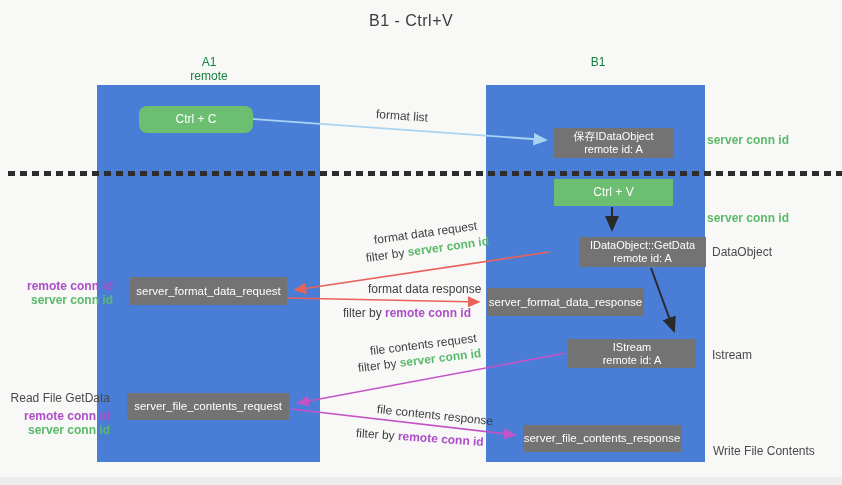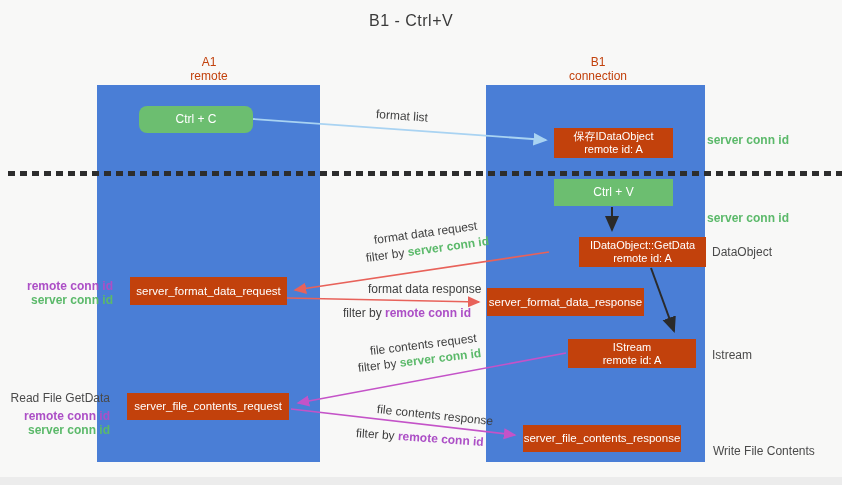--- a/index.html
+++ b/index.html
@@ -10,33 +10,33 @@
   #stage{
     position:relative;
     width:842px;height:485px;
     background:#f8f8f7;
     overflow:hidden;
   }
   .abs{position:absolute;}
   
   .title{left:369px;top:10px;font-size:16px;color:#3a3a3a;line-height:22px;letter-spacing:.5px;}
   
-  .lane-head{width:140px;text-align:center;font-size:12px;color:#c2410c;line-height:14px;top:55px;}
+  .lane-head{width:140px;text-align:center;font-size:12px;color:#15803d;line-height:14px;top:55px;}
   
   .lane{top:85px;height:377px;background:#4A7ED6;}
   
   .dotline{
     left:8px;top:171px;width:834px;height:5px;
     background:repeating-linear-gradient(to right,#2d2d2d 0 7px,transparent 7px 12px);
   }
   
   .node{
     display:flex;align-items:center;justify-content:center;
     color:#fff;font-size:12px;text-align:center;line-height:13px;
-    background:#c2410c;
+    background:#737373;
   }
   .node.green{background:#6CBE70;}
   .node .two{font-size:11px;line-height:13px;}
   
   .lbl{font-size:12px;color:#3f3f3f;white-space:nowrap;}
   .grey{color:#4a4a4a;}
   .gtxt{color:#5BB96A;font-weight:bold;}
   .ptxt{color:#AC4FC6;font-weight:bold;}
   .rot{transform-origin:left center;}
   .right-stack{text-align:right;line-height:14px;}
@@ -51,21 +51,20 @@
   <div class="abs title">
     <div>B1 - Ctrl+V</div>
   </div>
 
   <div class="abs lane-head" style="left:139px;">
     <div>A1</div>
     <div>remote</div>
   </div>
   <div class="abs lane-head" style="left:528px;">
     <div>B1</div>
-    <div>connection</div>
   </div>
 
   <div class="abs lane" style="left:97px;width:223px;"></div>
   <div class="abs lane" style="left:486px;width:219px;"></div>
 
   <div class="abs dotline"></div>
 
   <svg class="overlay" width="842" height="485" viewBox="0 0 842 485">
     <defs>
       <marker id="mk-blue" markerWidth="9" markerHeight="8" refX="7" refY="3.5" orient="auto">

